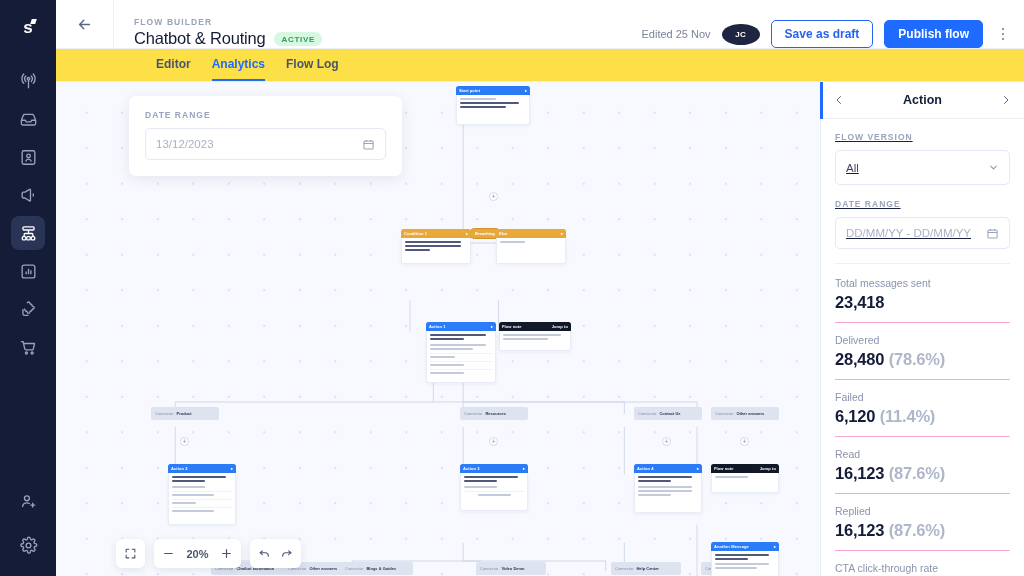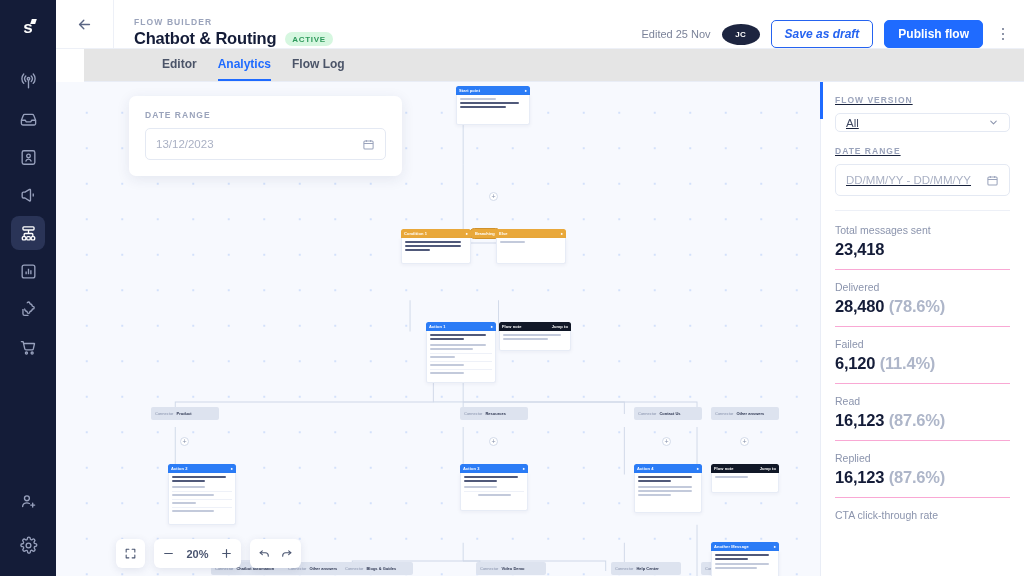--- a/index.html
+++ b/index.html
@@ -47,48 +47,48 @@
     width: 58px; height: 48px; display: flex; align-items: center; justify-content: center;
     color: #5b6684; border-right: 1px solid #edf0f7; cursor: pointer;
   }
   .backbtn svg { width: 17px; height: 17px; }
   .titlewrap { padding-left: 20px; flex: 1; min-width: 0; }
   .eyebrow {
     font-size: 8.5px; letter-spacing: 1.1px; color: #9aa3bb;
     font-weight: 600; text-transform: uppercase; line-height: 12px;
   }
   .title-row { display: flex; align-items: center; gap: 9px; margin-top: 1px; }
-  .title { font-size: 16.5px; font-weight: 700; color: #141c38; letter-spacing: -0.2px; }
+  .title { font-size: 16.5px; font-weight: 400; color: #141c38; letter-spacing: -0.2px; }
   .badge {
     background: #d6f7e0; color: #2f9a5c; font-size: 8px; font-weight: 700;
     letter-spacing: 0.7px; padding: 3px 7px 2px; border-radius: 9px; text-transform: uppercase;
   }
   .top-actions { display: flex; align-items: center; gap: 11px; padding-right: 12px; }
   .edited { font-size: 11px; color: #7b8399; }
   .avatar {
     width: 38px; height: 21px; border-radius: 50%; background: #1d2540; color: #fff;
     font-size: 8px; font-weight: 700; display: flex; align-items: center; justify-content: center;
     letter-spacing: 0.2px;
   }
   .btn {
     height: 28px; border-radius: 5px; font-size: 12px; font-weight: 700;
     display: flex; align-items: center; justify-content: center; cursor: pointer;
     padding: 0 13px; white-space: nowrap;
   }
-  .btn-outline { border: 1px solid #2563f0; color: #2563f0; background: #fff; font-style: italic; }
+  .btn-outline { border: 1px solid #2563f0; color: #2563f0; background: #fff; }
   .btn-primary { background: #1f6bff; color: #fff; border: 1px solid #1f6bff; }
   .kebab {
     width: 18px; height: 28px; display: flex; flex-direction: column; align-items: center;
     justify-content: center; gap: 2.5px; cursor: pointer;
   }
   .kebab i { width: 2.6px; height: 2.6px; border-radius: 50%; background: #69728b; display: block; }
 
   .tabs {
     height: 33px; flex: 0 0 33px; display: flex; align-items: flex-end; gap: 21px;
-    padding-left: 78px; border-bottom: 1px solid #e9edf6; background: #e5e5e5; margin-left: 28px;
+    padding-left: 100px; border-bottom: 1px solid #e9edf6; background: #fde047;
   }
   .tab {
     font-size: 12px; color: #4b5468; font-weight: 600; padding-bottom: 8px;
     border-bottom: 2.5px solid transparent; cursor: pointer; line-height: 14px;
   }
   .tab.active { color: #1f6bff; border-bottom-color: #1f6bff; }
 
   
   .body { flex: 1; display: flex; min-height: 0; position: relative; }
 
@@ -181,21 +181,21 @@
   }
   .panel-head {
     height: 37px; flex: 0 0 37px; display: flex; align-items: center; justify-content: space-between;
     padding: 0 12px; border-bottom: 1px solid #edf0f7;
   }
   .panel-head .ptitle { font-size: 12.5px; font-weight: 700; color: #141c38; }
   .chev { color: #5b6684; cursor: pointer; display: flex; }
   .chev svg { width: 12px; height: 12px; }
   .panel-body { padding: 13px 14px 0; overflow: hidden; }
   .select-box {
-    height: 19px; border: 1px solid #e4e9f3; border-radius: 5px; display: flex;
+    height: 35px; border: 1px solid #e4e9f3; border-radius: 5px; display: flex;
     align-items: center; padding: 0 10px; font-size: 11.5px; color: #3d4660; cursor: pointer;
   }
   .select-box .val { flex: 1; }
   .select-box svg { width: 11px; height: 11px; color: #8b94ad; }
   .grp { margin-bottom: 14px; text-decoration: underline; }
   .divider { height: 1px; background: #edf0f7; margin: 0 0 13px; }
   .stat { padding-bottom: 10px; border-bottom: 1px solid #f9a8d4; margin-bottom: 11px; }
   .stat:last-child { border-bottom: none; }
   .stat-label { font-size: 10.5px; color: #8b94ad; margin-bottom: 4px; }
   .stat-value { font-size: 16.5px; font-weight: 700; color: #141c38; letter-spacing: -.2px; }
@@ -587,20 +587,33 @@
               <svg viewBox="0 0 24 24" fill="none" stroke="currentColor" stroke-width="2" stroke-linecap="round" stroke-linejoin="round">
                   <path d="M16 7l4 3.5-4 3.5"></path>
                   <path d="M20 10.5h-9.5A5.5 5.5 0 005 16v1"></path>
                 </svg>
             </div>
           </div>
         </div>
       </div>
 
       <div class="panel">
+        <div class="panel-head">
+          <div class="chev">
+            <svg viewBox="0 0 24 24" fill="none" stroke="currentColor" stroke-width="2" stroke-linecap="round" stroke-linejoin="round">
+                <path d="M15 5l-7 7 7 7"></path>
+              </svg>
+          </div>
+          <div class="ptitle">Action</div>
+          <div class="chev">
+            <svg viewBox="0 0 24 24" fill="none" stroke="currentColor" stroke-width="2" stroke-linecap="round" stroke-linejoin="round">
+                <path d="M9 5l7 7-7 7"></path>
+              </svg>
+          </div>
+        </div>
         <div class="panel-body">
           <div class="grp">
             <div class="field-label">FLOW VERSION</div>
             <div class="select-box">
               <span class="val">All</span>
               <svg viewBox="0 0 24 24" fill="none" stroke="currentColor" stroke-width="2.2" stroke-linecap="round" stroke-linejoin="round">
                   <path d="M6 9l6 6 6-6"></path>
                 </svg>
             </div>
           </div>

